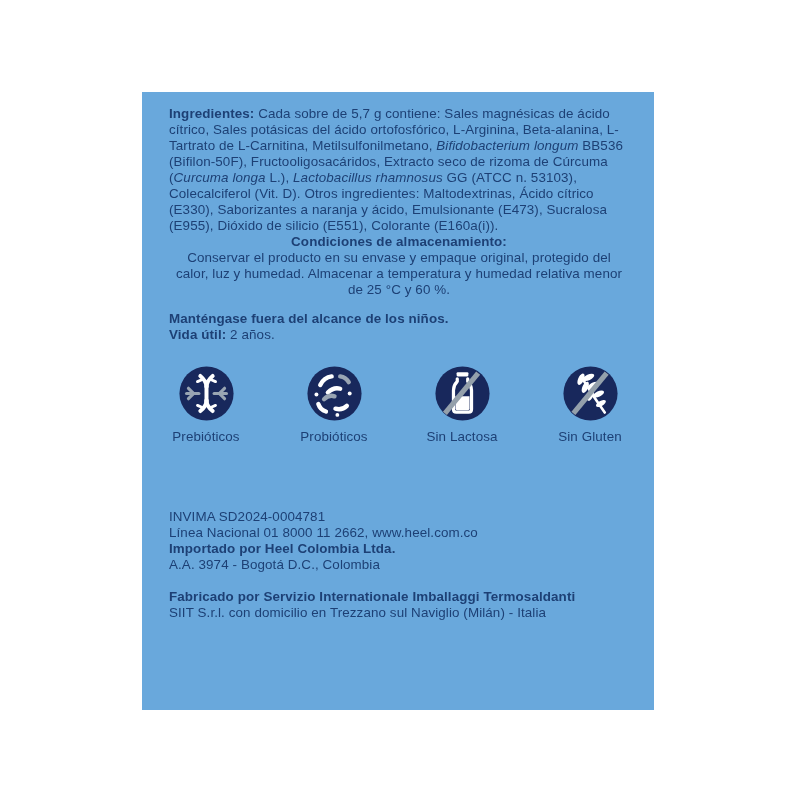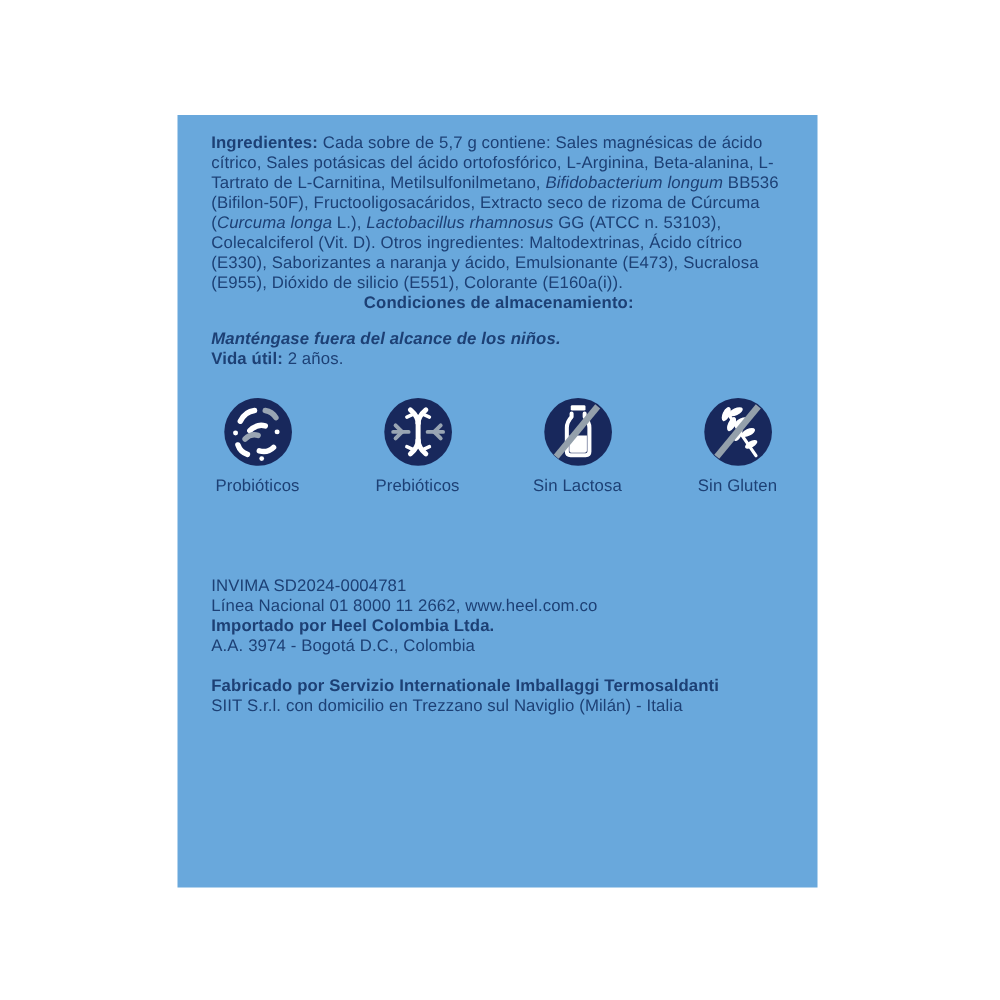--- a/index.html
+++ b/index.html
@@ -19,21 +19,21 @@
     color: #1d4075;
     padding: 14px 25px 0 27px;
     font-size: 13.4px;
     line-height: 16px;
     letter-spacing: 0.1px;
   }
   .panel p { margin: 0; }
   .b { font-weight: 700; }
   .para-ingredients { margin-bottom: 11px; }
   .block-storage { margin-bottom: 13px; text-align: center; }
-  .para-keepaway { margin-bottom: 12px; font-style: italic; }
+  .para-keepaway { margin-bottom: 12px; }
   .badges {
     display: flex;
     margin: 22px 0 0 -27px;
     width: 512px;
   }
   .badge {
     width: 128px;
     display: flex;
     flex-direction: column;
     align-items: center;
@@ -46,49 +46,28 @@
 </style>
 </head>
 <body>
 
 <section class="panel">
 
   <p class="para-ingredients"><span style="font-weight: 700;">Ingredientes:</span><span> Cada sobre de 5,7 g contiene: Sales magnésicas de ácido cítrico, Sales potásicas del ácido ortofosfórico, L-Arginina, Beta-alanina, L-Tartrato de L-Carnitina, Metilsulfonilmetano, </span><span style="font-style: italic;">Bifidobacterium longum</span><span> BB536 (Bifilon-50F), Fructooligosacáridos, Extracto seco de rizoma de Cúrcuma (</span><span style="font-style: italic;">Curcuma longa</span><span> L.), </span><span style="font-style: italic;">Lactobacillus rhamnosus</span><span> GG (ATCC n. 53103), Colecalciferol (Vit. D). Otros ingredientes: Maltodextrinas, Ácido cítrico (E330), Saborizantes a naranja y ácido, Emulsionante (E473), Sucralosa (E955), Dióxido de silicio (E551), Colorante (E160a(i)).</span></p>
 
   <div class="block-storage">
     <p class="b">Condiciones de almacenamiento:</p>
+    <p>Conservar el producto en su envase y empaque original, protegido del calor, luz y humedad. Almacenar a temperatura y humedad relativa menor de 25 °C y 60 %.</p>
   </div>
 
   <p class="b para-keepaway">Manténgase fuera del alcance de los niños.</p>
 
   <p><span class="b">Vida útil:</span><span> 2 años.</span></p>
 
   <div class="badges">
-
-    <div class="badge">
-      <svg class="badge-circle" viewBox="0 0 60 60">
-        <circle cx="30" cy="30" r="28.5" fill="#18285c"></circle>
-        <g fill="none" stroke="#ffffff" stroke-width="4.6" stroke-linecap="round">
-          <path d="M15 21 Q19 13 27 12"></path>
-          <path d="M23 29 Q29 23 36 25"></path>
-          <path d="M13 41 Q15 47 21 49"></path>
-          <path d="M31 46 Q38 48 43 43"></path>
-        </g>
-        <g fill="none" stroke="#99a5b3" stroke-width="4.6" stroke-linecap="round">
-          <path d="M36 12 Q42 13 45 18"></path>
-          <path d="M19 36 Q24 31 30 33"></path>
-        </g>
-        <g fill="#ffffff">
-          <circle cx="11" cy="31" r="2.1"></circle>
-          <circle cx="46" cy="30" r="2.1"></circle>
-          <circle cx="33" cy="52.5" r="2"></circle>
-        </g>
-      </svg>
-      <div class="badge-label">Probióticos</div>
-    </div>
 
     <div class="badge">
       <svg class="badge-circle" viewBox="0 0 60 60">
         <circle cx="30" cy="30" r="28.5" fill="#18285c"></circle>
         <g fill="none" stroke="#99a5b3" stroke-width="3.3" stroke-linecap="round">
           <path d="M9 30 H22"></path>
             <path d="M16.5 30 L11 24.5"></path>
             <path d="M16.5 30 L11 35.5"></path>
           <path d="M51 30 H38"></path>
             <path d="M43.5 30 L49 24.5"></path>
@@ -102,20 +81,42 @@
           <path d="M30 37 Q30 43 36.5 48.5"></path>
         </g>
         <g fill="none" stroke="#ffffff" stroke-width="3" stroke-linecap="round">
           <path d="M25 15.5 L20.5 17.5"></path>
             <path d="M35 15.5 L39.5 17.5"></path>
           <path d="M25 44.5 L20.5 42.5"></path>
             <path d="M35 44.5 L39.5 42.5"></path>
         </g>
       </svg>
       <div class="badge-label">Prebióticos</div>
+    </div>
+
+    <div class="badge">
+      <svg class="badge-circle" viewBox="0 0 60 60">
+        <circle cx="30" cy="30" r="28.5" fill="#18285c"></circle>
+        <g fill="none" stroke="#ffffff" stroke-width="4.6" stroke-linecap="round">
+          <path d="M15 21 Q19 13 27 12"></path>
+          <path d="M23 29 Q29 23 36 25"></path>
+          <path d="M13 41 Q15 47 21 49"></path>
+          <path d="M31 46 Q38 48 43 43"></path>
+        </g>
+        <g fill="none" stroke="#99a5b3" stroke-width="4.6" stroke-linecap="round">
+          <path d="M36 12 Q42 13 45 18"></path>
+          <path d="M19 36 Q24 31 30 33"></path>
+        </g>
+        <g fill="#ffffff">
+          <circle cx="11" cy="31" r="2.1"></circle>
+          <circle cx="46" cy="30" r="2.1"></circle>
+          <circle cx="33" cy="52.5" r="2"></circle>
+        </g>
+      </svg>
+      <div class="badge-label">Probióticos</div>
     </div>
 
     <div class="badge">
       <svg class="badge-circle" viewBox="0 0 60 60">
         <defs>
             <clipPath id="clipLactose">
               <circle cx="30" cy="30" r="28.5"></circle>
             </clipPath>
           </defs>
         <circle cx="30" cy="30" r="28.5" fill="#18285c"></circle>

